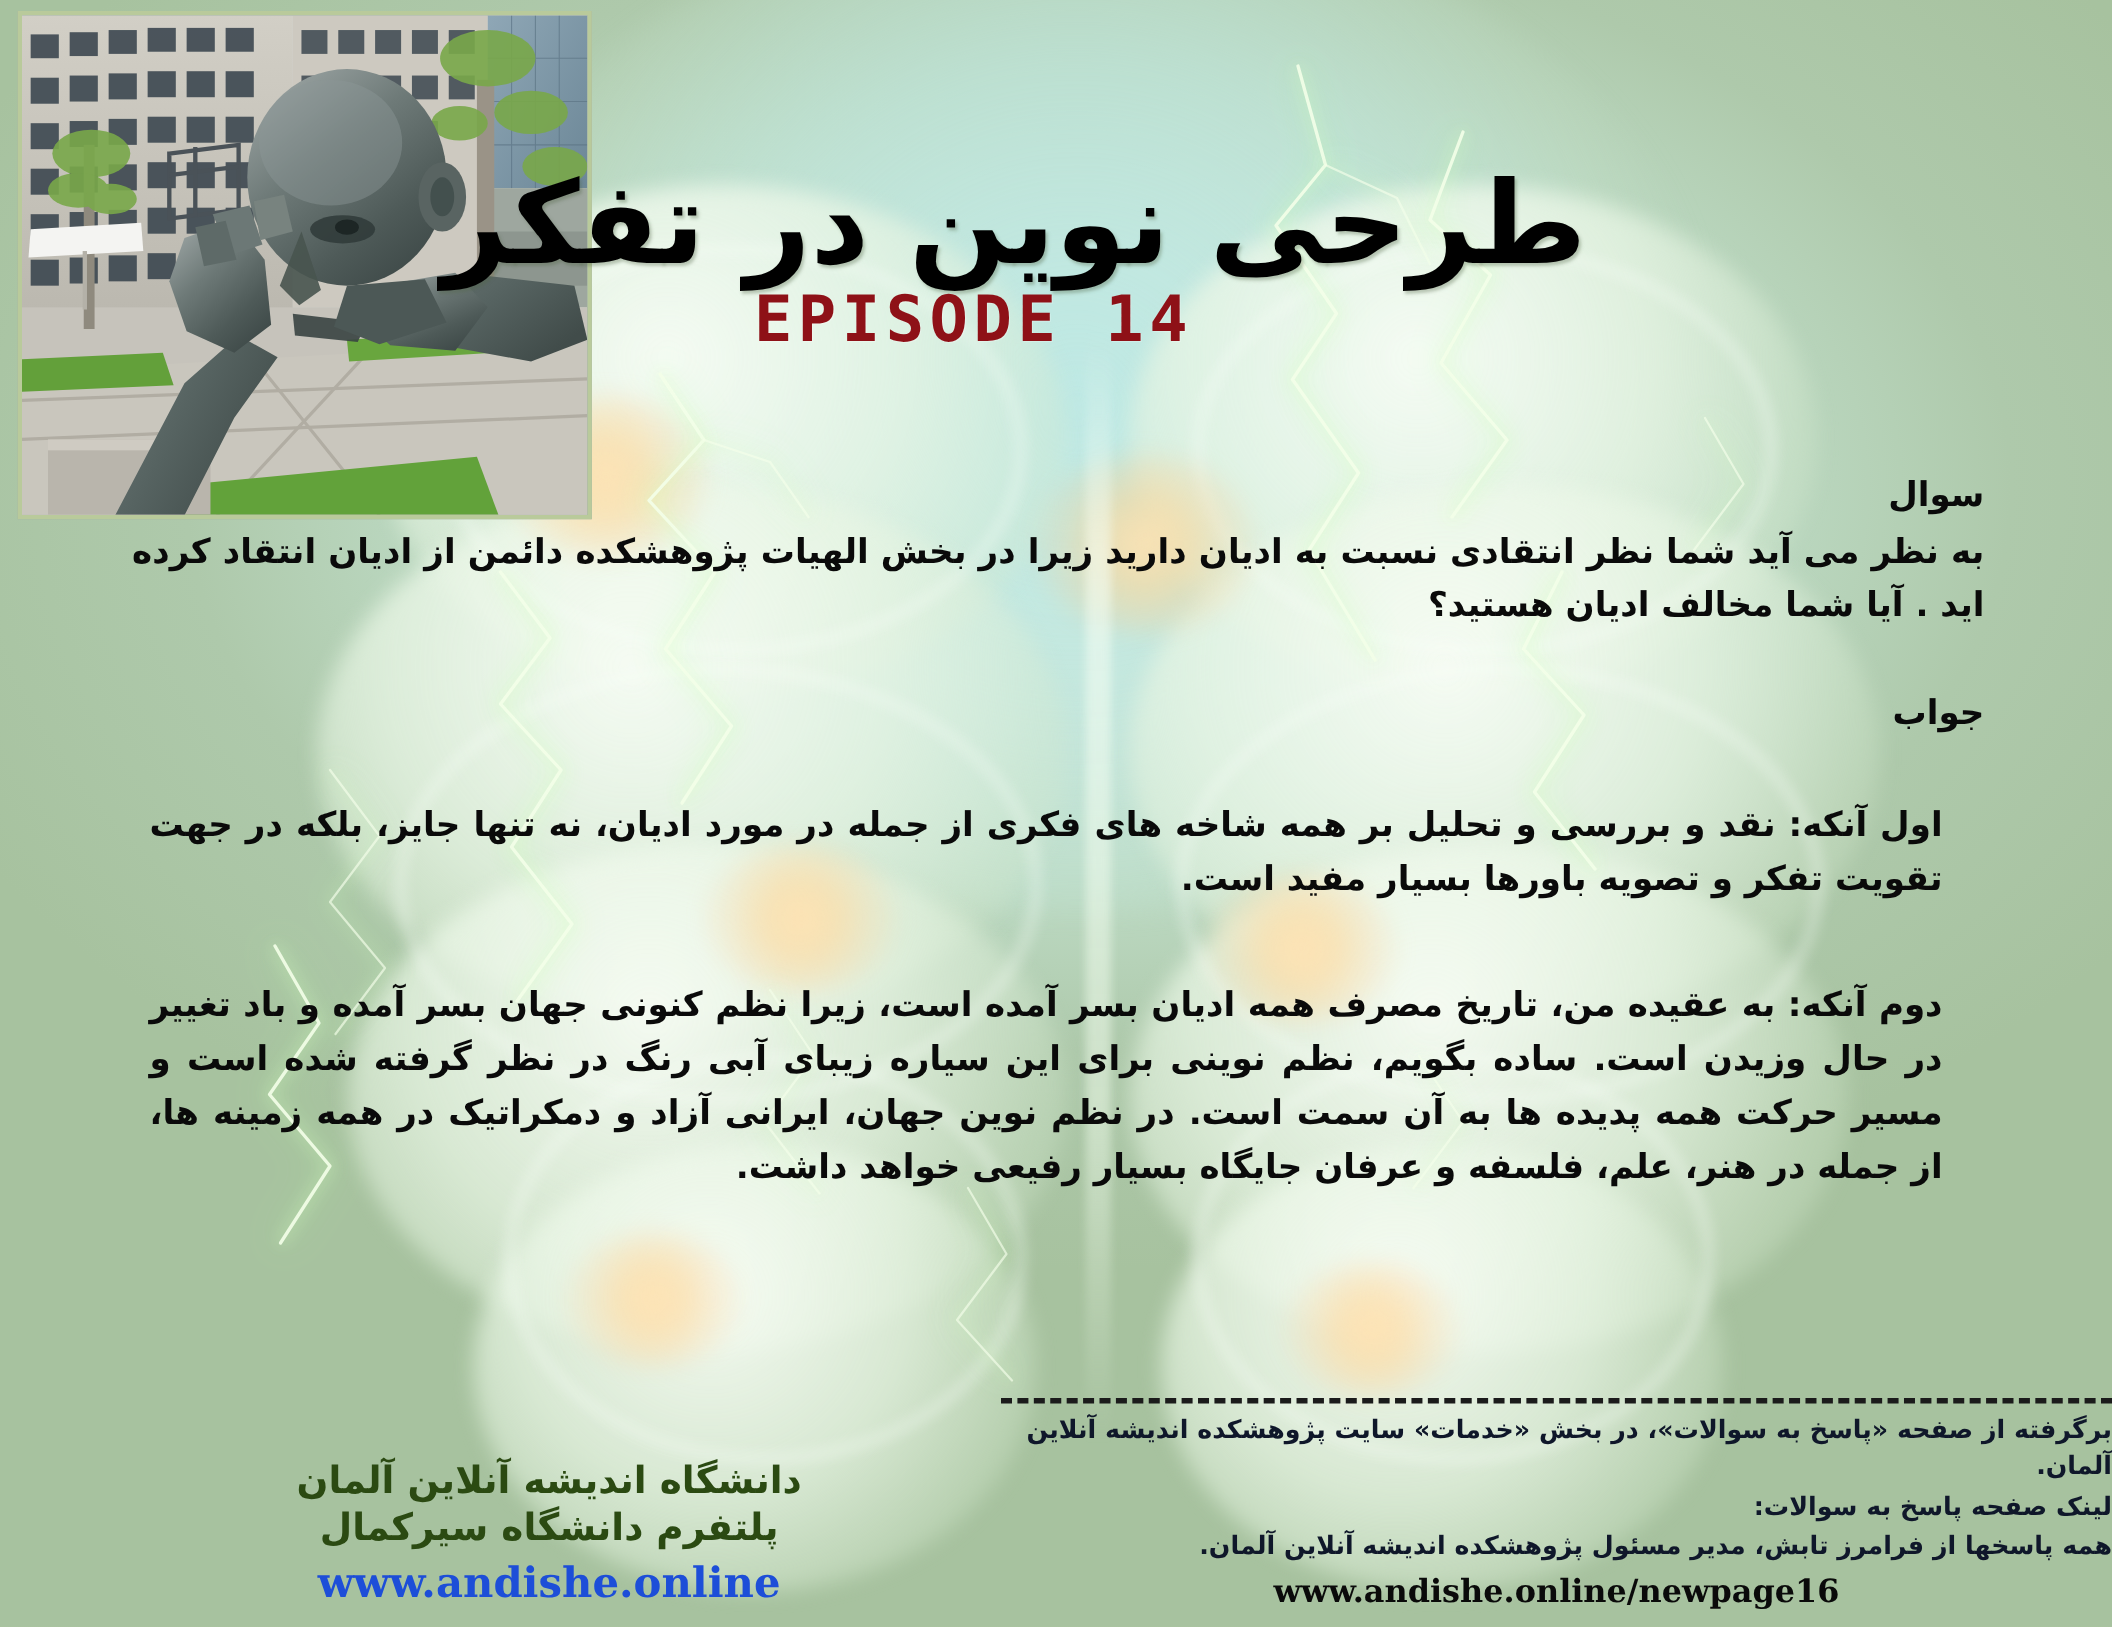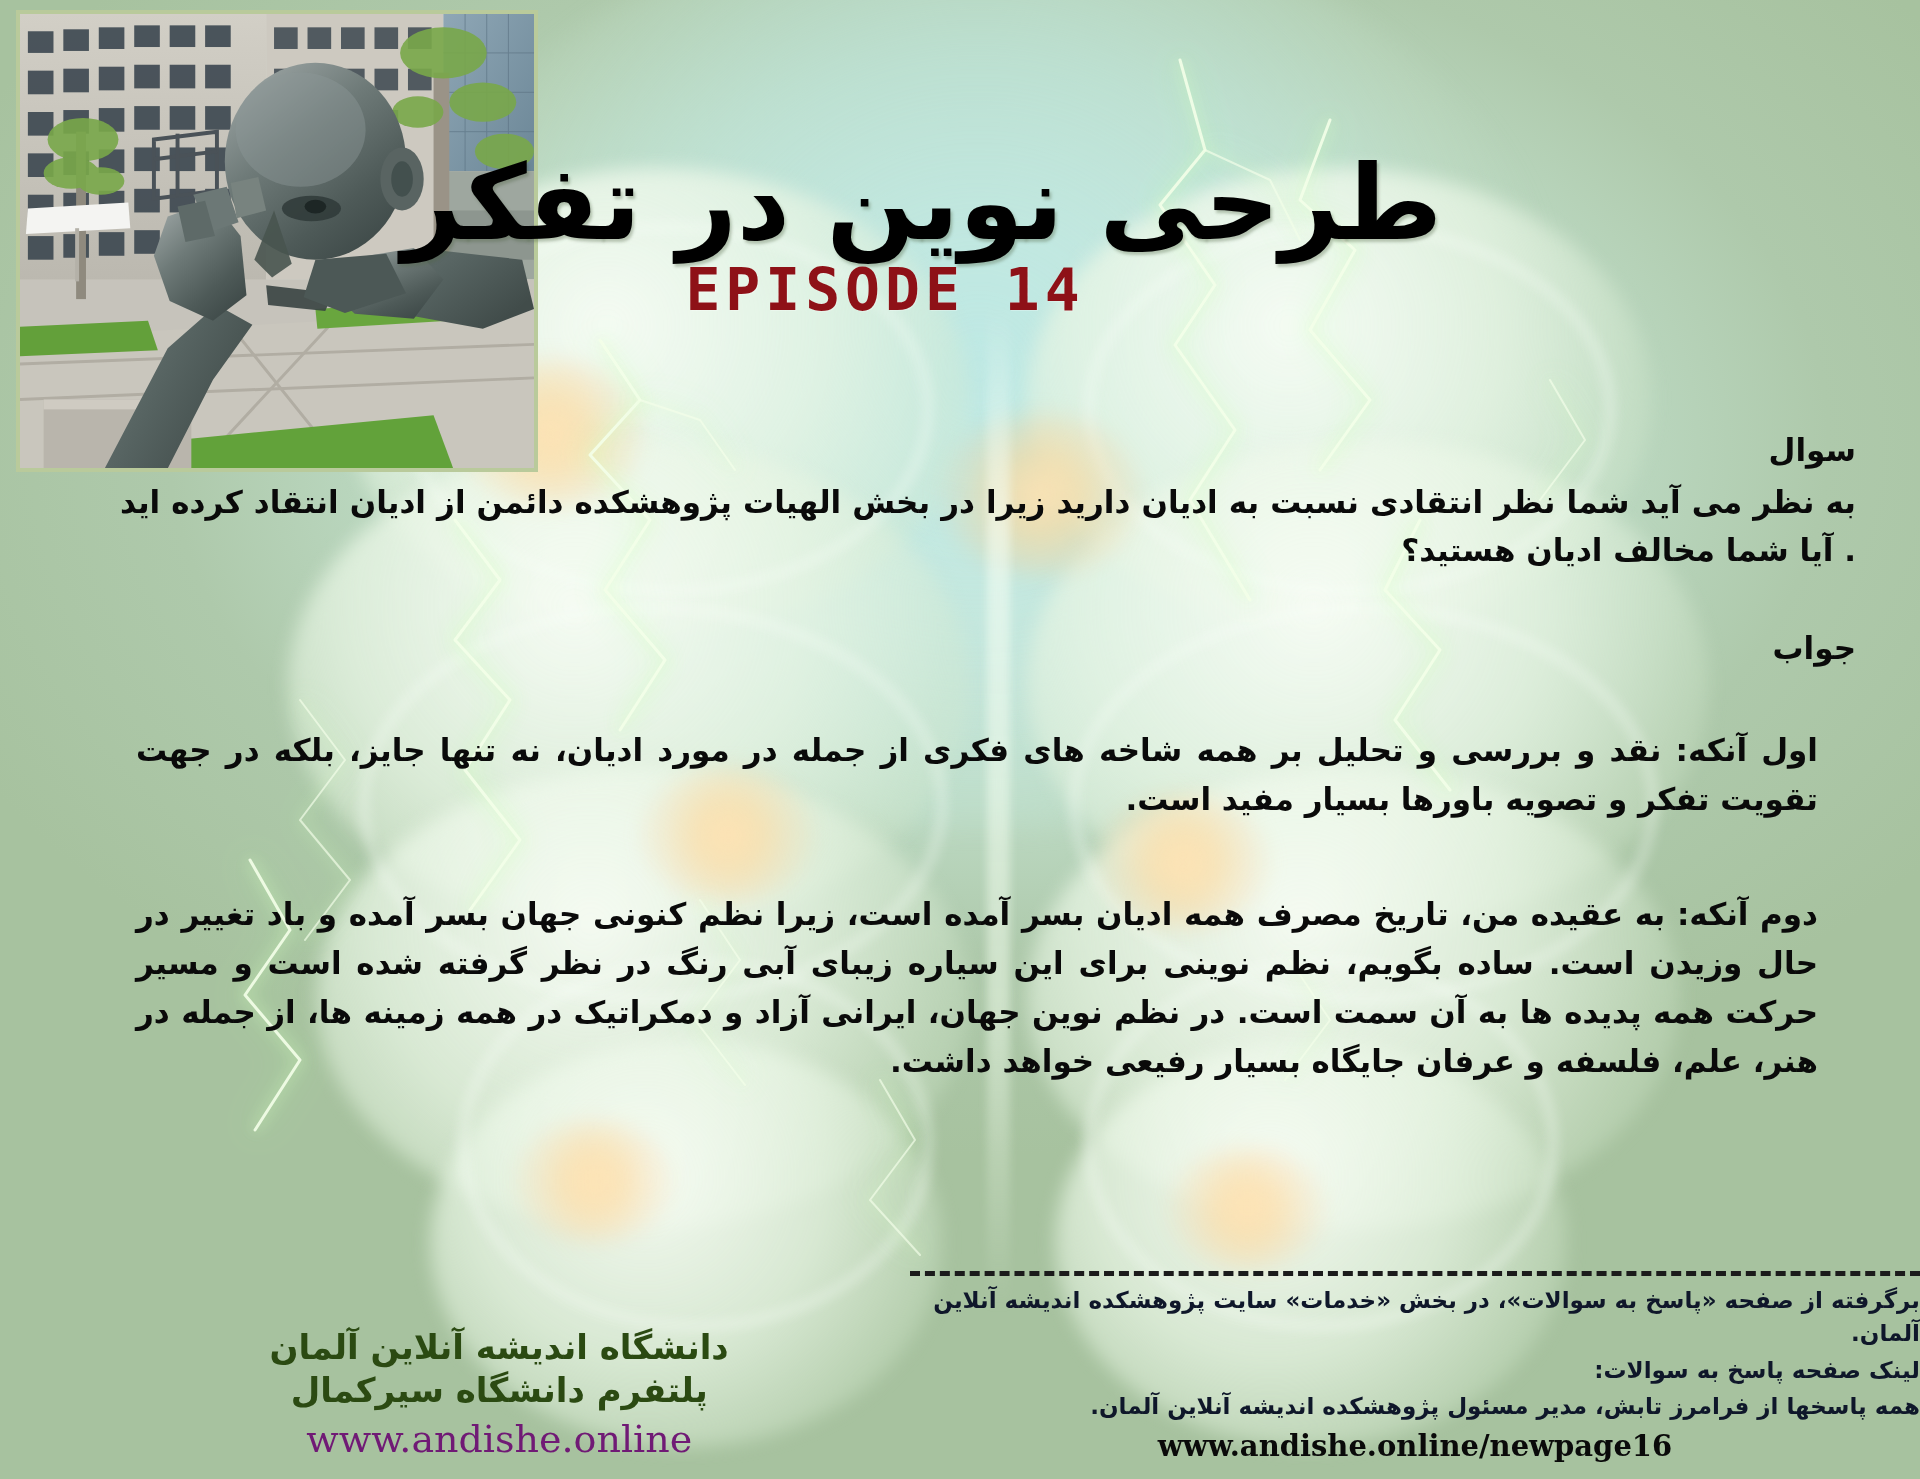--- a/index.html
+++ b/index.html
@@ -139,21 +139,21 @@
     -webkit-background-clip: text;
     background-clip: text;
   }
 
   
   .content {
     position: absolute;
     right: 0;
     left: 0;
     top: 432px;
-    padding: 0 64px 0 120px;
+    padding: 0 116px 0 120px;
     direction: rtl;
     color: #0a0a0a;
   }
   .label {
     font-size: 31px;
     font-weight: bold;
     margin: 0 0 10px 0;
     text-align: right;
   }
   .q-body {
@@ -189,23 +189,23 @@
   .org-line {
     font-size: 34px;
     font-weight: bold;
     line-height: 1.28;
     margin: 0;
     color: #2b4a12;
   }
   .org-url {
     font-family: "DejaVu Serif", "Liberation Serif", serif;
     font-size: 38px;
-    font-weight: normal;
+    font-weight: bold;
     margin: 4px 0 0;
-    color: #701a75;
+    color: #1d4ed8;
     direction: ltr;
   }
 
   .footer-left {
     position: absolute;
     right: 0;
     left: 0;
     bottom: 16px;
     padding-right: 0;
     padding-left: 0;

